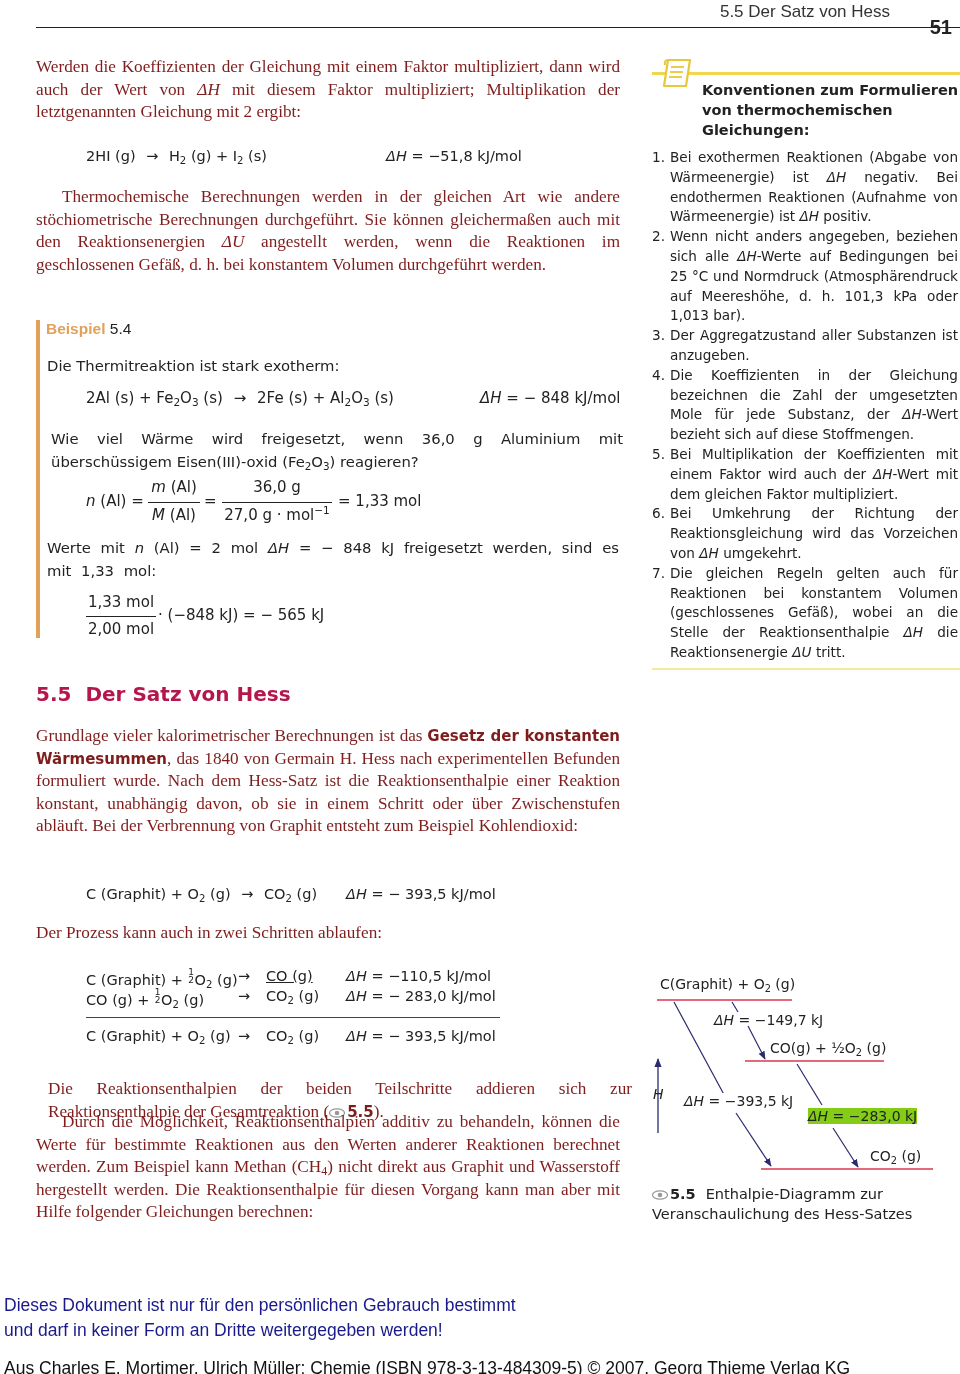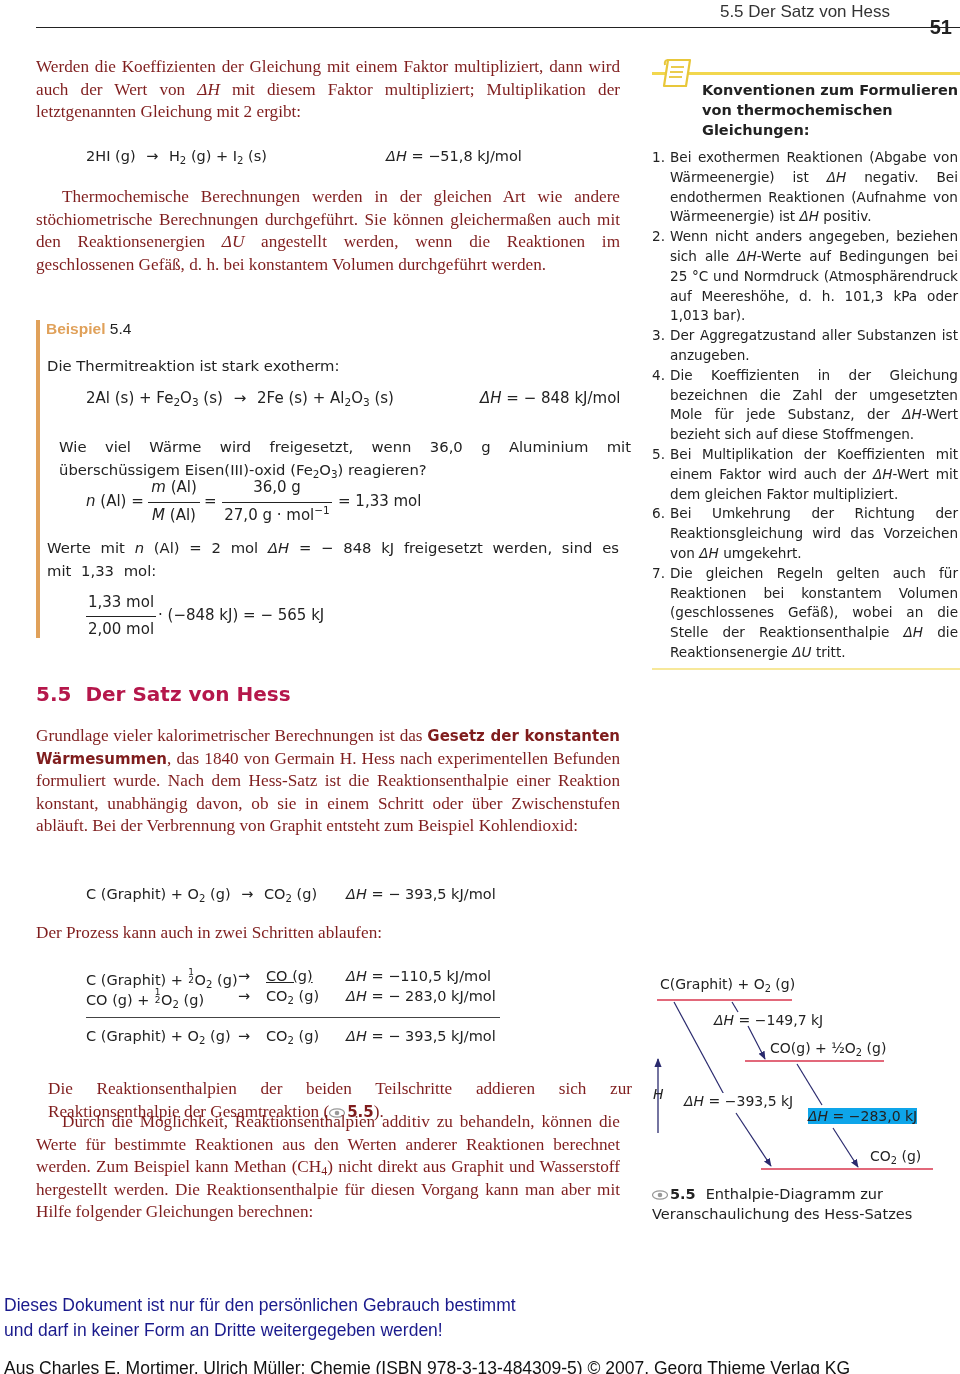--- a/index.html
+++ b/index.html
@@ -78,21 +78,21 @@
 <div id="example-title" class="abs"><span class="lbl">Beispiel</span> <span>5.4</span></div>
 <div class="abs ex-text" style="left:47px; top:355px;">Die Thermitreaktion ist stark exotherm:</div>
 
 <div class="abs eq" style="left:86px; top:389px; font-size:15px;">
   <span>2Al (s) + Fe</span><sub>2</sub><span>O</span><sub>3</sub><span> (s)</span>
   <span style="margin:0 6px;">→</span>
   <span>2Fe (s) + Al</span><sub>2</sub><span>O</span><sub>3</sub><span> (s)</span>
 </div>
 <div class="abs eq" style="left:480px; top:389px; font-size:15px;"><i>ΔH</i><span> = − 848 kJ/mol</span></div>
 
-<p class="abs ex-text" style="left:47px; top:424px; width:572px; margin:12px;"><span>Wie viel Wärme wird freigesetzt, wenn 36,0 g Aluminium mit überschüssigem Eisen(III)-oxid (Fe</span><sub>2</sub><span>O</span><sub>3</sub><span>) reagieren?</span></p>
+<p class="abs ex-text" style="left:47px; top:424px; width:572px; margin:4px;"><span>Wie viel Wärme wird freigesetzt, wenn 36,0 g Aluminium mit überschüssigem Eisen(III)-oxid (Fe</span><sub>2</sub><span>O</span><sub>3</sub><span>) reagieren?</span></p>
 
 <div class="abs eq" style="left:86px; top:478px; width:400px; height:50px; font-size:15px;">
   <span class="abs" style="left:0; top:14px;"><i>n</i><span> (Al) =</span></span>
   <span class="abs" style="left:62px; top:0; width:52px; text-align:center;"><i>m</i><span> (Al)</span></span>
   <span class="abs" style="left:62px; top:24px; width:52px; height:1px; background:#222;"></span>
   <span class="abs" style="left:62px; top:28px; width:52px; text-align:center;"><i>M</i><span> (Al)</span></span>
   <span class="abs" style="left:118px; top:14px;">=</span>
   <span class="abs" style="left:136px; top:0; width:110px; text-align:center;">36,0 g</span>
   <span class="abs" style="left:136px; top:24px; width:110px; height:1px; background:#222;"></span>
   <span class="abs" style="left:136px; top:28px; width:110px; text-align:center;"><span>27,0 g · mol</span><sup>−1</sup></span>
@@ -187,21 +187,21 @@
     <line x1="96" y1="153" x2="131" y2="206" stroke="#2a2a6e" stroke-width="1.2" marker-end="url(#ah)"></line>
     <line x1="157" y1="104" x2="182" y2="145" stroke="#2a2a6e" stroke-width="1.2"></line>
     <line x1="193" y1="168" x2="218" y2="207" stroke="#2a2a6e" stroke-width="1.2" marker-end="url(#ah)"></line>
     <line x1="18" y1="173" x2="18" y2="99" stroke="#2a2a6e" stroke-width="1.3" marker-end="url(#ah)"></line>
   </svg>
   <div class="dg-label" style="left:20px; top:16px;"><span>C(Graphit) + O</span><sub>2</sub><span> (g)</span></div>
   <div class="dg-label" style="left:74px; top:52px;"><i>ΔH</i><span> = −149,7 kJ</span></div>
   <div class="dg-label" style="left:130px; top:80px;"><span>CO(g) + </span><span>½</span><span>O</span><sub>2</sub><span> (g)</span></div>
   <div class="dg-label" style="left:13px; top:126px;"><i>H</i></div>
   <div class="dg-label" style="left:44px; top:133px; background:#fff;"><i>ΔH</i><span> = −393,5 kJ</span></div>
-  <div class="dg-label" style="left:168px; top:148px; background:#0ea5e9;"><i>ΔH</i><span> = −283,0 kJ</span></div>
+  <div class="dg-label" style="left:168px; top:148px; background:#84cc16;"><i>ΔH</i><span> = −283,0 kJ</span></div>
   <div class="dg-label" style="left:230px; top:188px;"><span>CO</span><sub>2</sub><span> (g)</span></div>
 </div>
 <div id="fig-caption" class="abs">
   <div><svg class="eye" viewBox="0 0 16 10">
         <ellipse cx="8" cy="5" rx="7.5" ry="4.2" fill="none" stroke="#999" stroke-width="1.2"></ellipse>
         <circle cx="8" cy="5" r="2.3" fill="#999"></circle>
       </svg><span class="num">5.5</span><span>Enthalpie-Diagramm zur</span></div>
   <div>Veranschaulichung des Hess-Satzes</div>
 </div>
 

